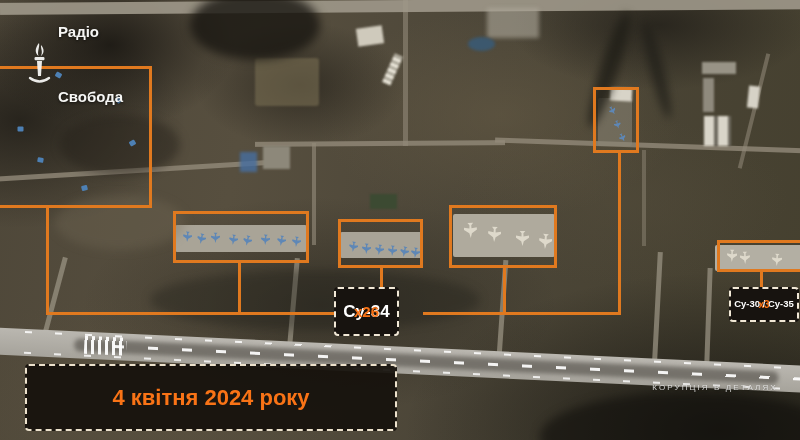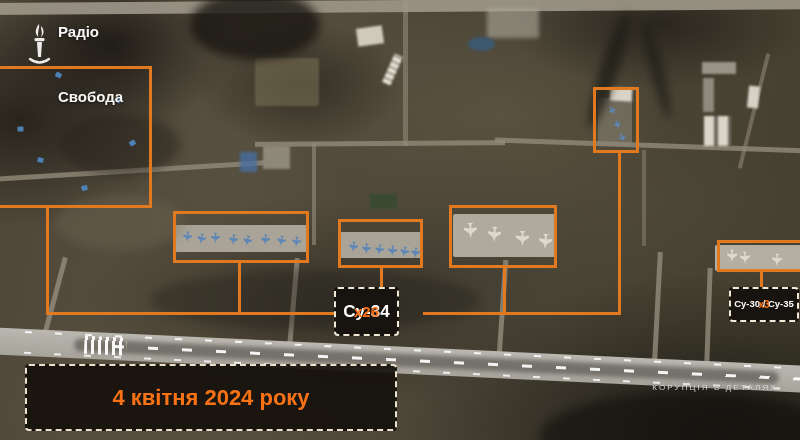--- a/index.html
+++ b/index.html
@@ -69,21 +69,21 @@
   #tag-su30{left:729px;top:287px;width:70px;height:35px;}
   #tag-su30 .t{font-size:9.5px;}
   #tag-su30 .c{font-size:10px;}
   .caption{
     left:25px;top:364px;width:372px;height:67px;z-index:7;
     background:rgba(22,17,12,.93);border:2px dashed #ece1cc;border-radius:4px;
     display:flex;flex-direction:column;align-items:center;justify-content:center;gap:2px;
   }
   .caption .l1{color:#ef8125;font-weight:700;font-size:16.5px;white-space:nowrap;}
   .caption .l2{color:#f97316;font-weight:700;font-size:22px;white-space:nowrap;}
-  .logo-rs{left:28px;top:24px;display:flex;gap:7px;z-index:7;}
+  .logo-rs{left:28px;top:24px;display:flex;align-items:center;gap:7px;z-index:7;}
   .logo-rs svg{position:static;}
   .logo-rs .txt{position:static;display:flex;flex-direction:column;color:#f6f6f4;
     font-weight:700;font-size:15px;line-height:1.12;text-shadow:0 1px 3px rgba(0,0,0,.65);}
   .logo-sx{left:650px;top:381px;width:130px;text-align:center;z-index:7;}
   .logo-sx .title{position:static;display:block;font-size:31px;font-weight:700;letter-spacing:1px;
     color:rgba(233,233,231,.95);line-height:1;text-shadow:0 1px 2px rgba(0,0,0,.35);}
   .logo-sx .sub{position:static;display:block;margin-top:2px;font-size:8px;letter-spacing:2.1px;
     color:rgba(230,230,228,.9);white-space:nowrap;text-shadow:0 1px 2px rgba(0,0,0,.35);}
   #annotation-layer{left:0;top:0;width:800px;height:440px;z-index:5;}
   #aircraft-layer{left:0;top:0;width:800px;height:440px;z-index:4;}

